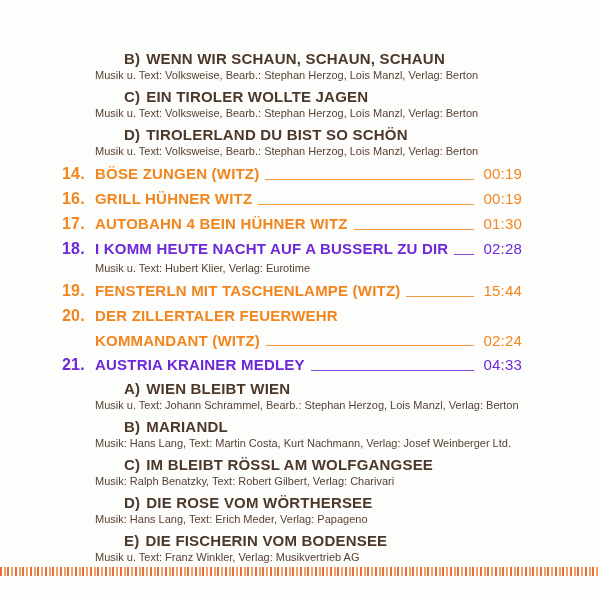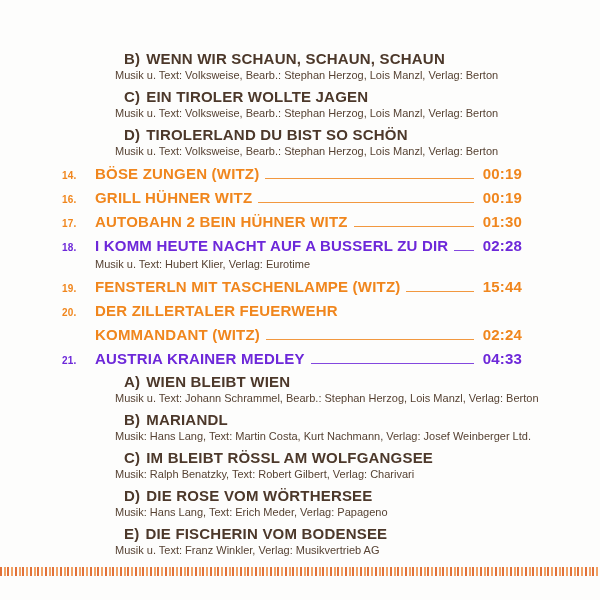--- a/index.html
+++ b/index.html
@@ -38,31 +38,30 @@
     white-space: nowrap;
     margin-left: 29px;
   }
   .sub-title .letter { margin-right: 6px; }
   .credits {
     font-size: 11px;
     line-height: 13px;
     color: #564233;
     margin-top: 2px;
     white-space: nowrap;
-    margin-left: 20px;
   }
   
   .track-line {
     display: flex;
     align-items: baseline;
     margin-bottom: 7px;
   }
   .num {
     flex: 0 0 33px;
-    font-size: 10px;
+    font-size: 16px;
     font-weight: bold;
     letter-spacing: 0.2px;
   }
   .title {
     font-size: 15px;
     font-weight: bold;
     letter-spacing: 0.2px;
     white-space: nowrap;
   }
   .leader {
@@ -72,21 +71,21 @@
     opacity: 0.85;
     align-self: flex-end;
     margin: 0 8px 3px 6px;
     height: 0;
   }
   .time {
     flex: 0 0 auto;
     min-width: 40px;
     text-align: right;
     font-size: 15px;
-    font-weight: bold;
+    font-weight: normal;
     letter-spacing: 0.2px;
   }
   .orange { color: #f0861d; }
   .dark   { color: #6d28d9; justify-content: flex-end; }
   .track-credits {
     margin: -3px 0 7px 33px;
   }
   
   .cont .num { visibility: hidden; }
   
@@ -131,21 +130,21 @@
       <span class="time">00:19</span>
     </div>
     <div class="track-line orange">
       <span class="num">16.</span>
       <span class="title">GRILL HÜHNER WITZ</span>
       <span class="leader"></span>
       <span class="time">00:19</span>
     </div>
     <div class="track-line orange">
       <span class="num">17.</span>
-      <span class="title">AUTOBAHN 2 BEIN HÜHNER WITZ</span>
+      <span class="title">AUTOBAHN 4 BEIN HÜHNER WITZ</span>
       <span class="leader"></span>
       <span class="time">01:30</span>
     </div>
     <div class="track-line dark">
       <span class="num">18.</span>
       <span class="title">I KOMM HEUTE NACHT AUF A BUSSERL ZU DIR</span>
       <span class="leader"></span>
       <span class="time">02:28</span>
     </div>
     <div class="credits track-credits">Musik u. Text: Hubert Klier, Verlag: Eurotime</div>

